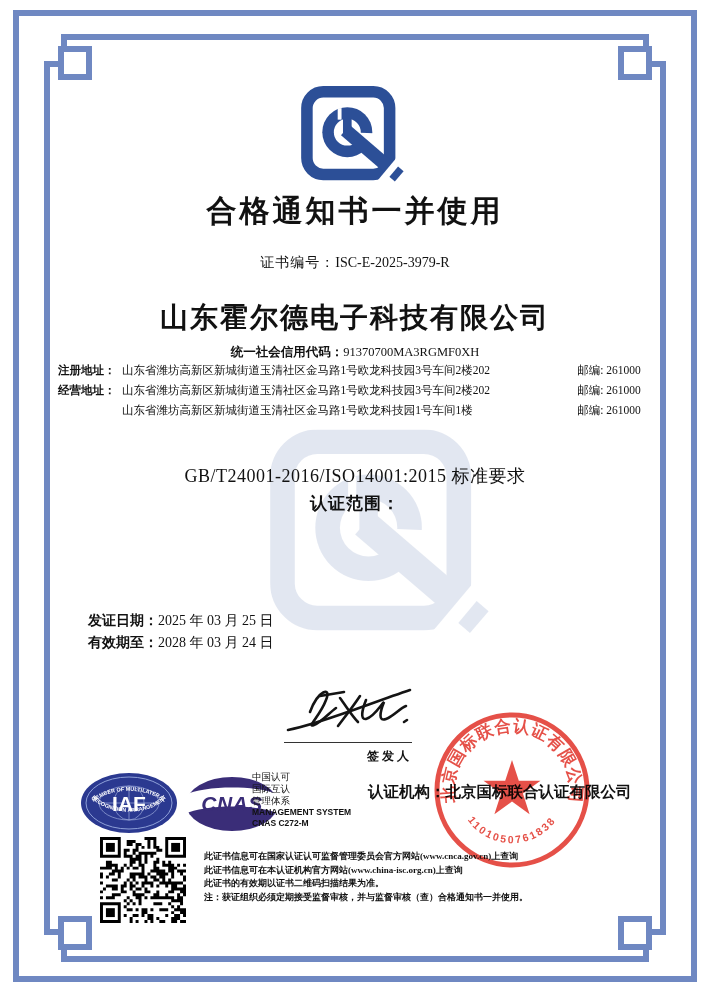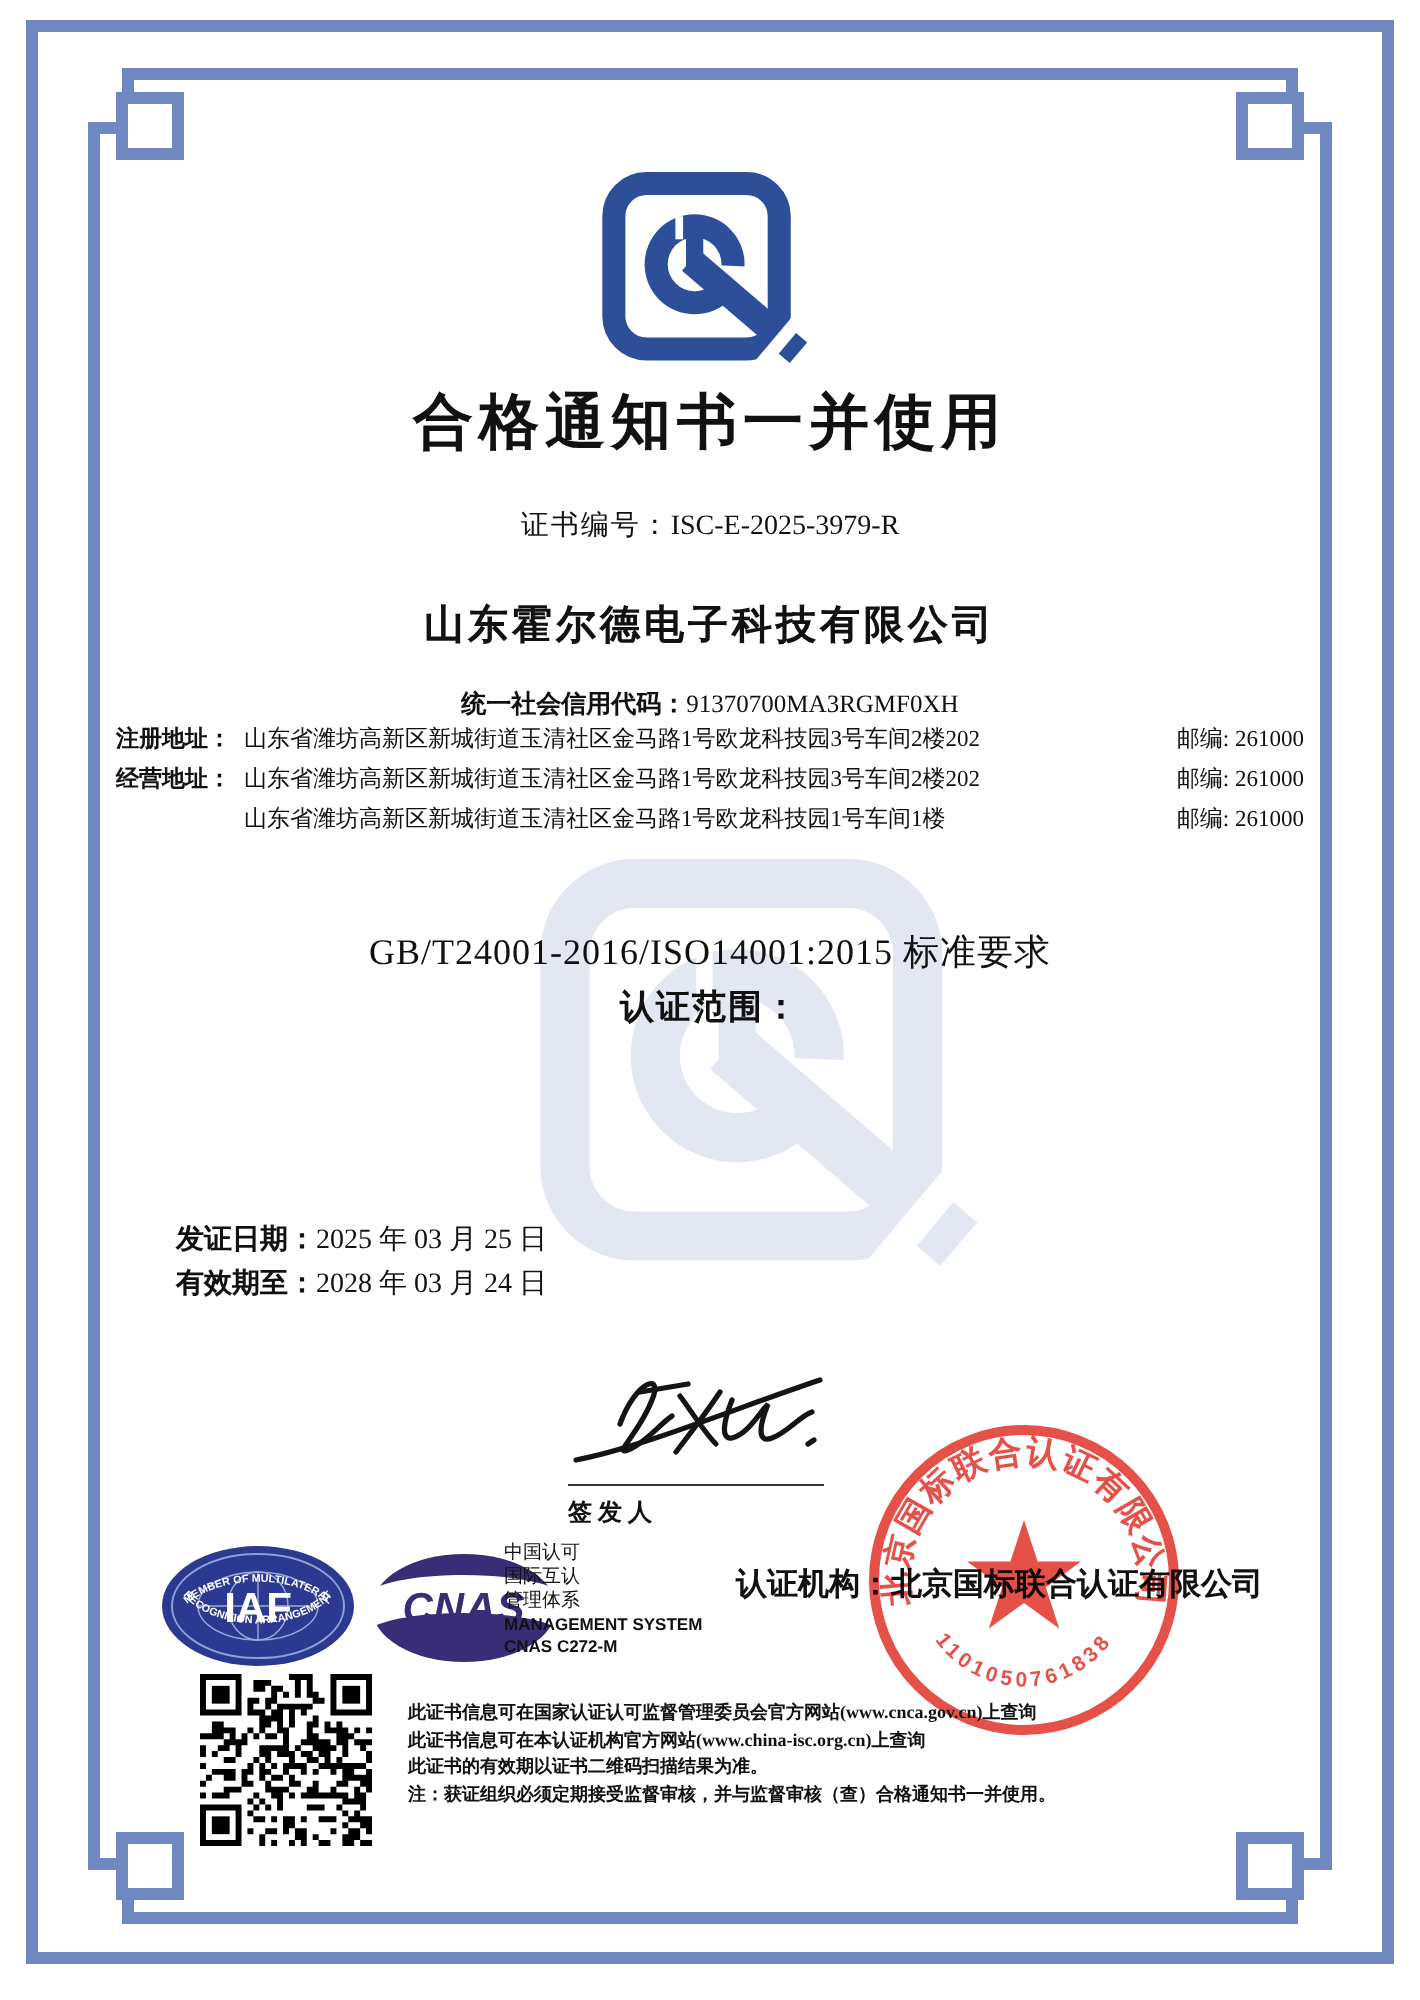--- a/index.html
+++ b/index.html
@@ -5,37 +5,37 @@
   html,body{margin:0;padding:0;background:#e8e8e8;}
   .page{position:relative;width:710px;height:1000px;background:#ffffff;margin:0 auto;overflow:hidden;
         font-family:"Liberation Serif","DejaVu Serif",serif;color:#111;}
   .abs{position:absolute;}
   .frame{position:absolute;left:0;top:0;pointer-events:none;}
   .center{left:0;right:0;text-align:center;}
   .title{top:191px;font-size:30px;font-weight:700;letter-spacing:3px;}
   .certno{top:254px;font-size:14px;}
   .certno .lbl{letter-spacing:1px;}
   .hereby{top:279px;font-size:16px;font-weight:700;letter-spacing:9px;}
-  .company{top:299px;font-size:20px;font-weight:700;letter-spacing:2px;}
+  .company{top:299px;font-size:28px;font-weight:700;letter-spacing:2px;}
   .credit{top:344px;font-size:12.5px;}
   .credit .lbl{font-weight:700;}
   .addr-table{left:58px;top:360px;width:594px;font-size:11.5px;line-height:20px;}
   .addr-row{display:flex;align-items:baseline;}
   .addr-row .lbl{font-weight:700;flex:0 0 64px;white-space:nowrap;}
   .addr-row .txt{flex:1 1 auto;white-space:nowrap;}
-  .addr-row .post{flex:0 0 86px;text-align:right;}
+  .addr-row .post{flex:0 0 86px;text-align:center;}
   .sys{top:436px;font-size:19px;font-weight:700;letter-spacing:2px;}
   .standard{top:464px;font-size:18px;letter-spacing:.5px;}
   .scopelbl{top:492px;font-size:17px;font-weight:700;letter-spacing:1px;}
   .scope{left:57px;top:527px;width:597px;font-size:17px;font-weight:700;line-height:26px;
          text-indent:2em;text-align:justify;letter-spacing:.5px;}
   .dates{left:88px;top:610px;font-size:14px;line-height:22px;}
   .dates .lbl{font-weight:700;}
   .sig-line{left:284px;top:742px;width:128px;border-top:1.5px solid #333;height:0;}
-  .signer{left:284px;top:748px;width:128px;text-align:left;font-size:12px;font-weight:700;letter-spacing:3px;}
+  .signer{left:284px;top:748px;width:128px;text-align:right;font-size:12px;font-weight:700;letter-spacing:3px;}
   .cnas-text{left:252px;top:771px;width:110px;}
   .cnas-text .cn{font-size:9.5px;line-height:12px;}
   .cnas-text .en{font-family:"Liberation Sans","DejaVu Sans",sans-serif;font-size:8.5px;font-weight:700;line-height:11px;}
   .bodyline{left:368px;top:782px;font-size:15.5px;font-weight:700;white-space:nowrap;}
   .stamp{opacity:.88;mix-blend-mode:multiply;}
   .notes{left:204px;top:850px;width:322px;font-size:9px;font-weight:700;line-height:13.6px;}
   .notes div{white-space:nowrap;}
   .footer{top:927px;left:60px;width:590px;text-align:center;white-space:nowrap;
           font-family:"Liberation Sans","DejaVu Sans",sans-serif;font-size:10.5px;color:#2b2b2b;}
   .footer .b{font-weight:700;color:#111;}

